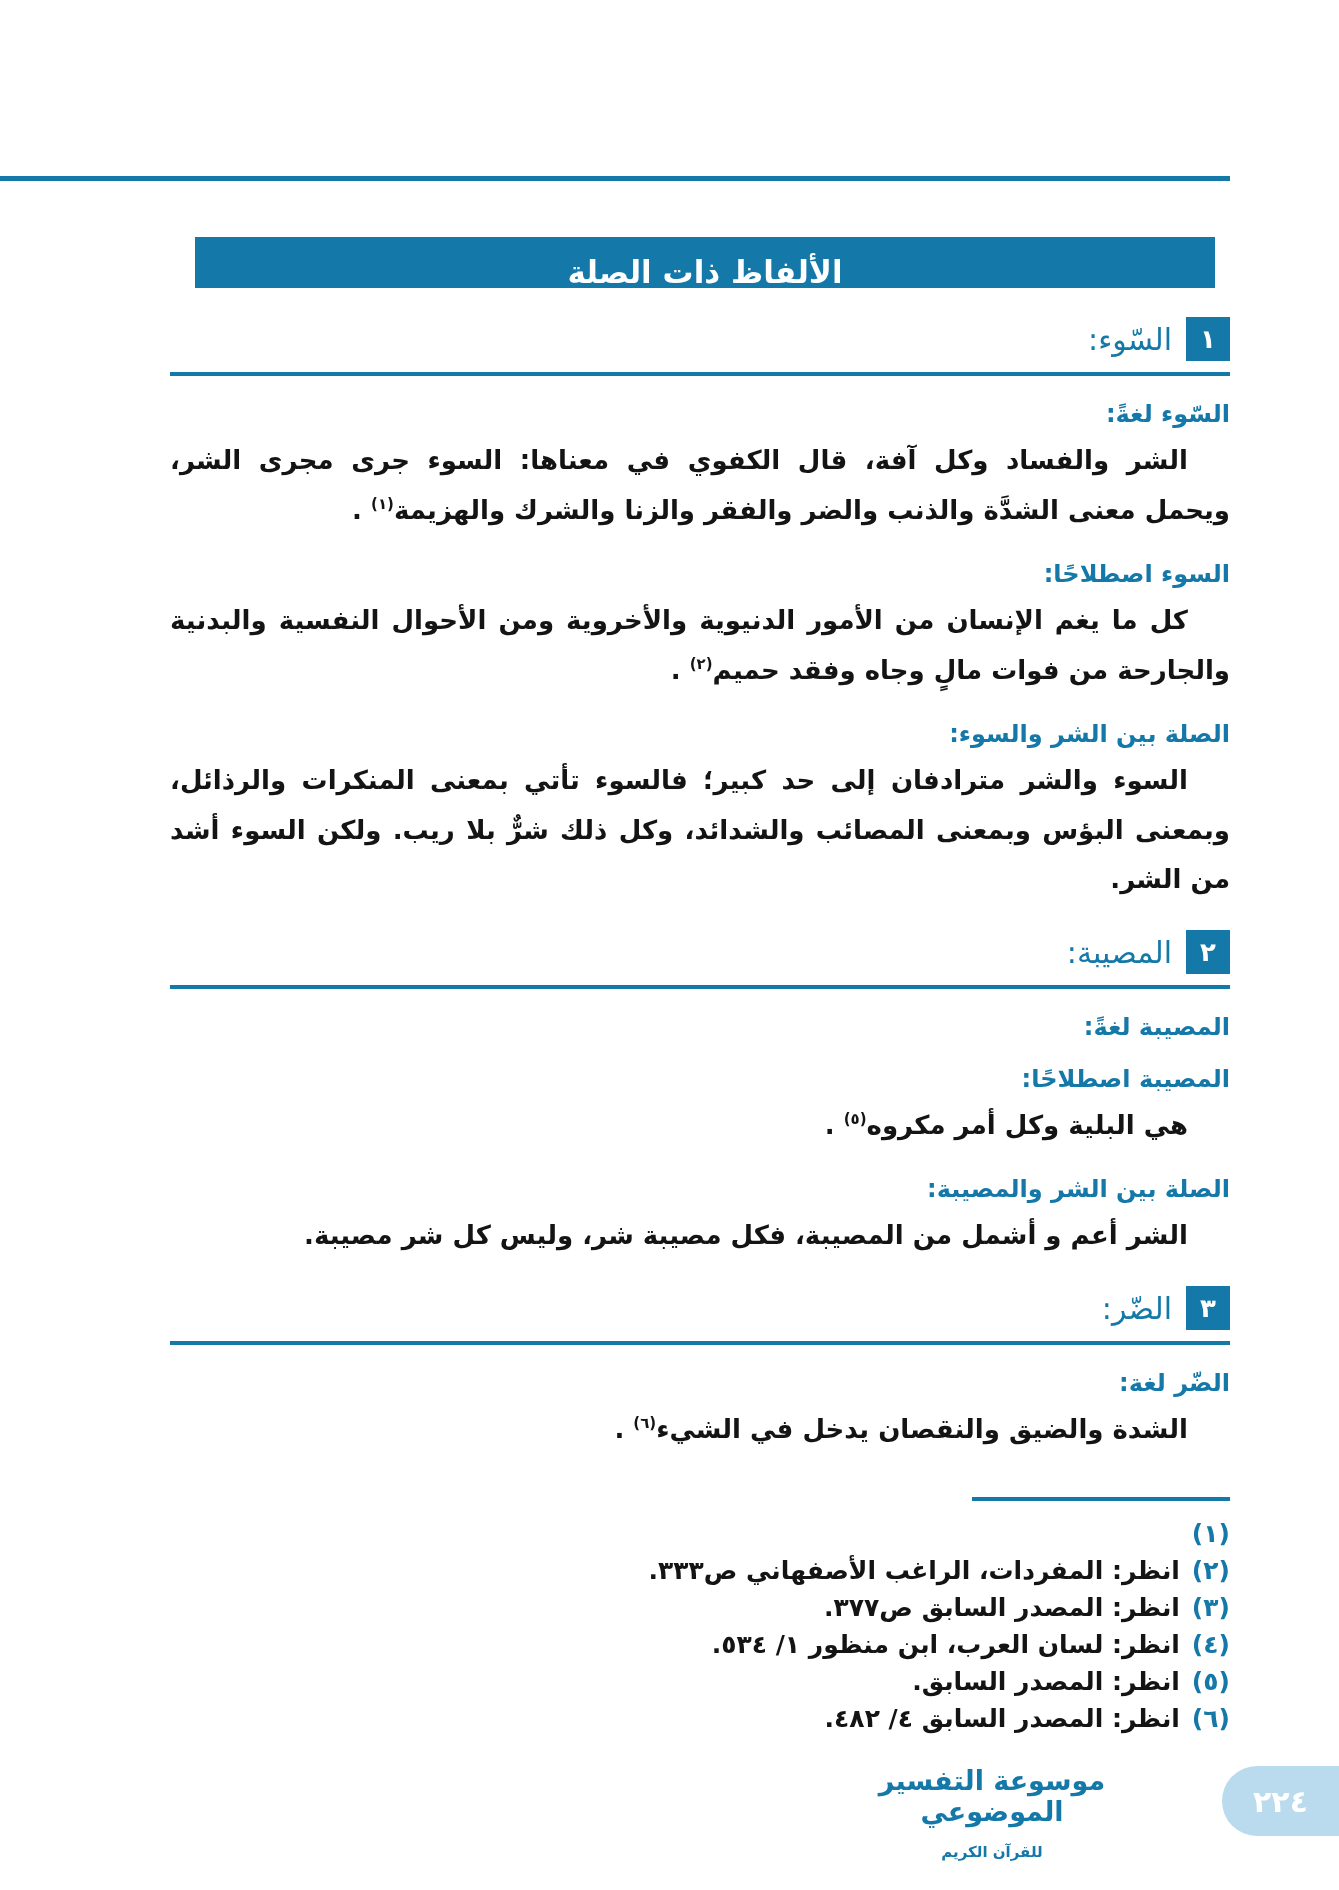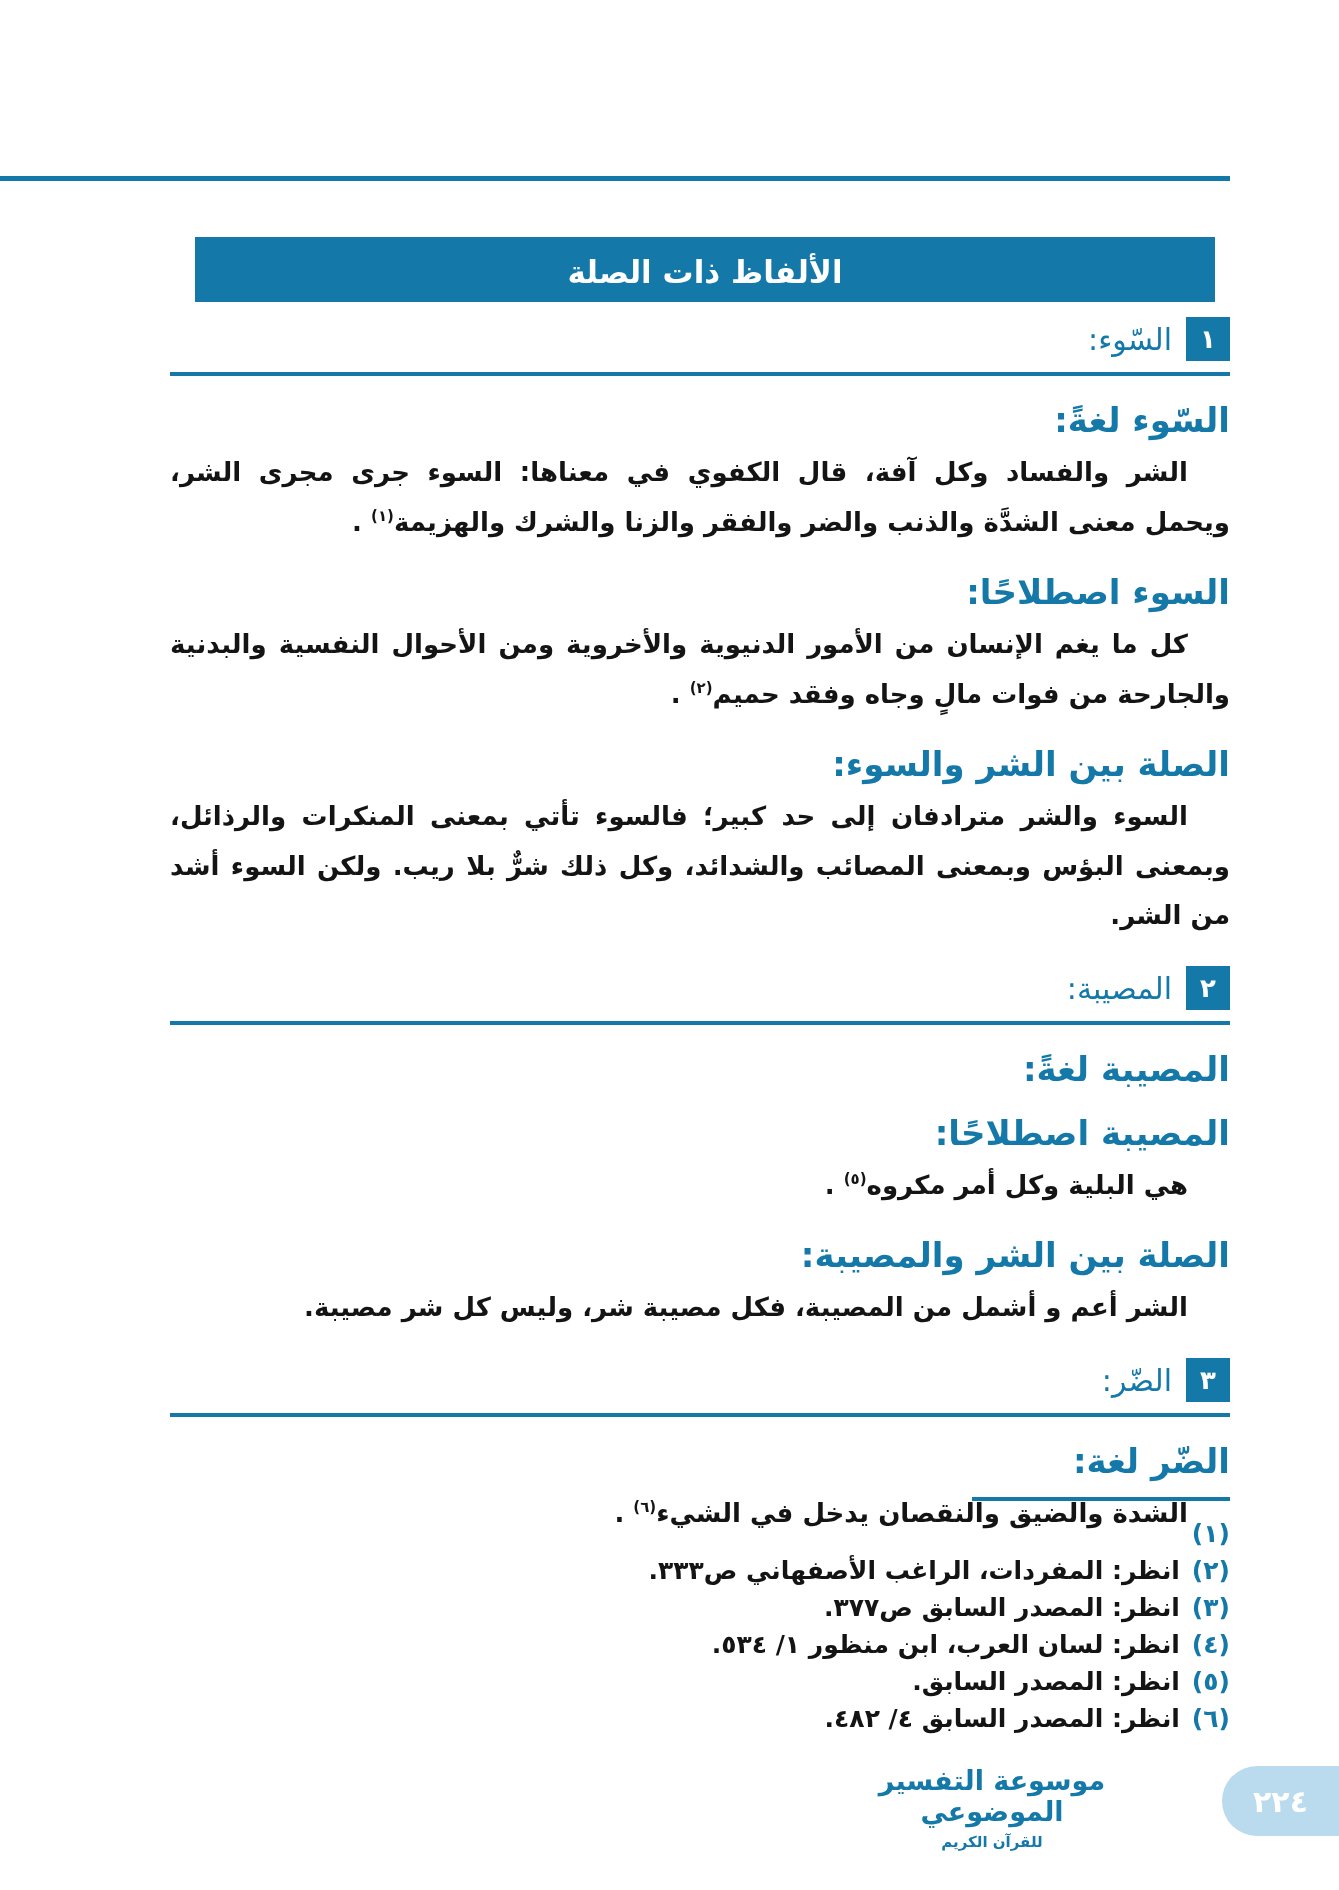--- a/index.html
+++ b/index.html
@@ -38,21 +38,21 @@
     width:1230px;
     height:5px;
     background:var(--blue);
   }
   
   .banner{
     position:absolute;
     top:237px;
     right:124px;
     width:1020px;
-    height:65px;
+    height:51px;
     background:var(--blue);
     color:#ffffff;
     font-size:31px;
     font-weight:bold;
     text-align:center;
     line-height:70px;
   }
   
   .content{
     position:absolute;
@@ -85,21 +85,21 @@
     color:var(--blue);
   }
   .section-rule{
     width:100%;
     height:4px;
     background:var(--blue);
     margin-top:10px;
   }
   .sub-heading{
     margin:24px 0 8px 0;
-    font-size:34px;
+    font-size:24px;
     font-weight:bold;
     color:var(--blue);
   }
   p.body-par{
     font-size:26px;
     font-weight:bold;
     color:var(--ink);
     line-height:1.92;
     text-align:justify;
     text-indent:42px;
@@ -147,21 +147,21 @@
     color:var(--blue);
   }
   .logo-line1{
     font-size:27px;
     font-weight:bold;
     letter-spacing:-2px;
   }
   .logo-line2{
     font-size:15px;
     font-weight:bold;
-    margin-top:6px;
+    margin-top:16px;
   }
   .page-pill{
     position:absolute;
     top:1766px;
     right:0;
     width:117px;
     height:70px;
     background:var(--pill);
     border-radius:40px 0 0 40px;
     color:#ffffff;

